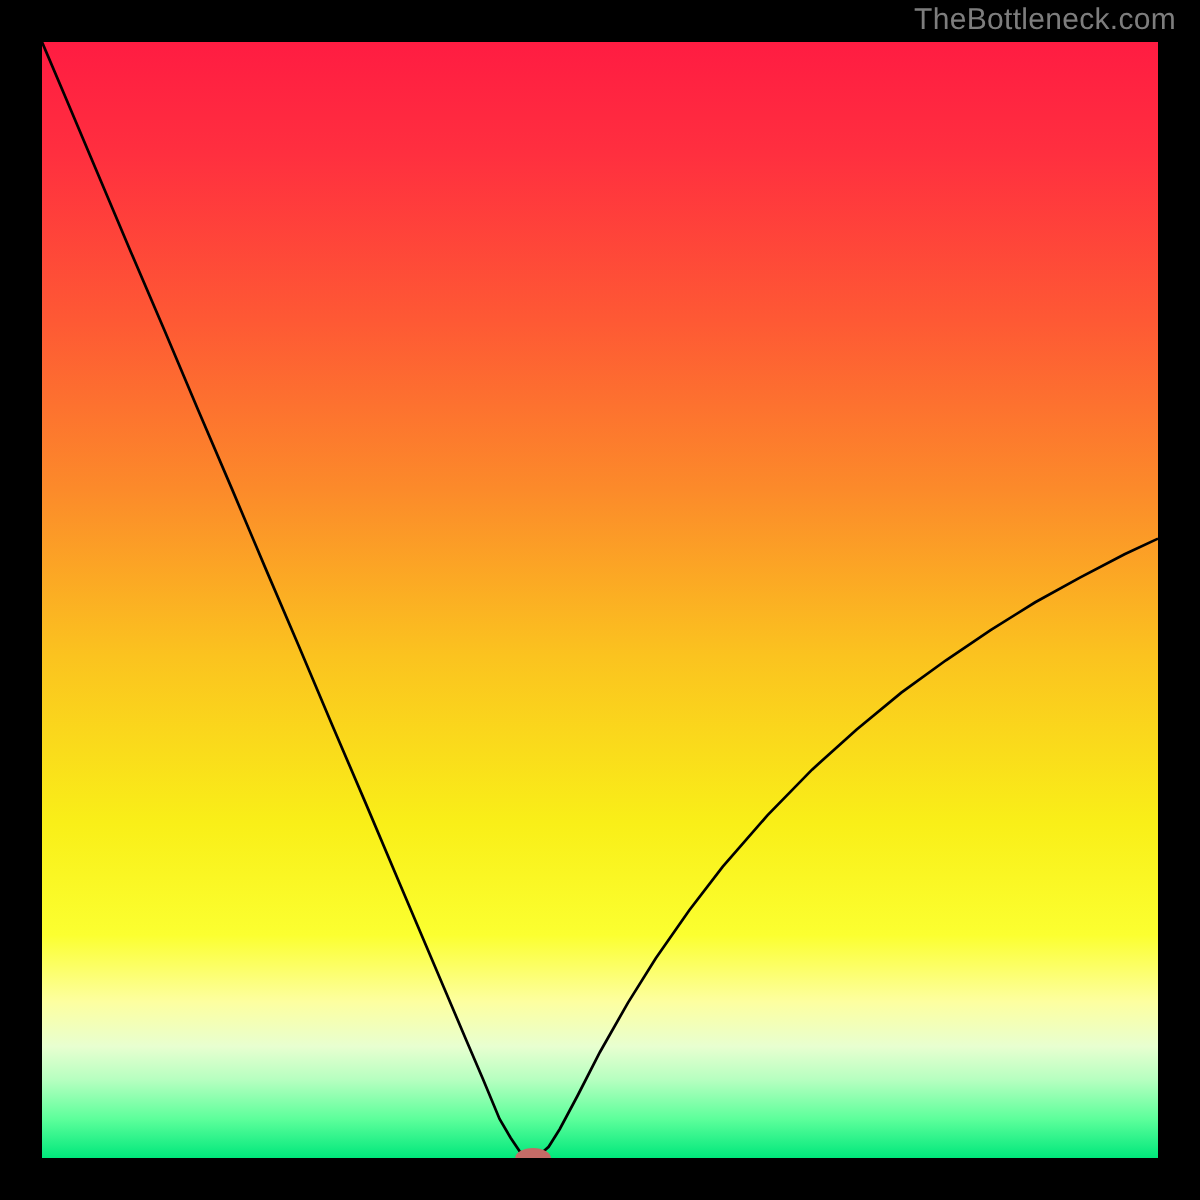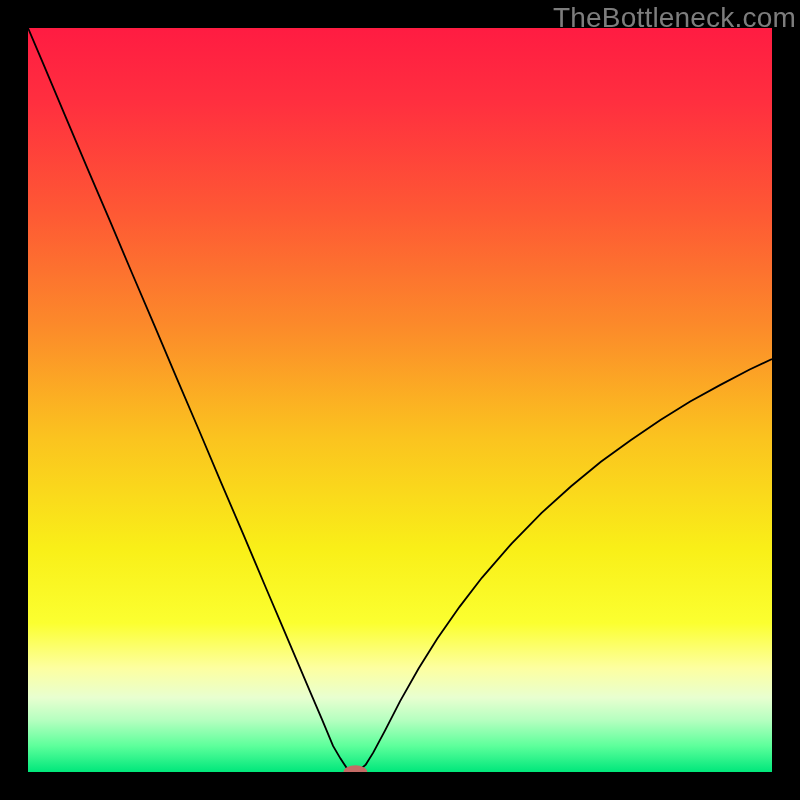--- a/index.html
+++ b/index.html
@@ -13,23 +13,23 @@
   }
   .frame {
     position: relative;
     width: 800px;
     height: 800px;
     background: #000;
   }
   .watermark {
     position: absolute;
     top: 2px;
-    right: 4px;
+    right: 16px;
     color: #7d7d7d;
-    font-size: 28px;
+    font-size: 20px;
     font-weight: 500;
     letter-spacing: 0.2px;
     z-index: 10;
   }
   .plot-area {
     position: absolute;
     left: 28px;
     top: 28px;
     width: 744px;
     height: 744px;

